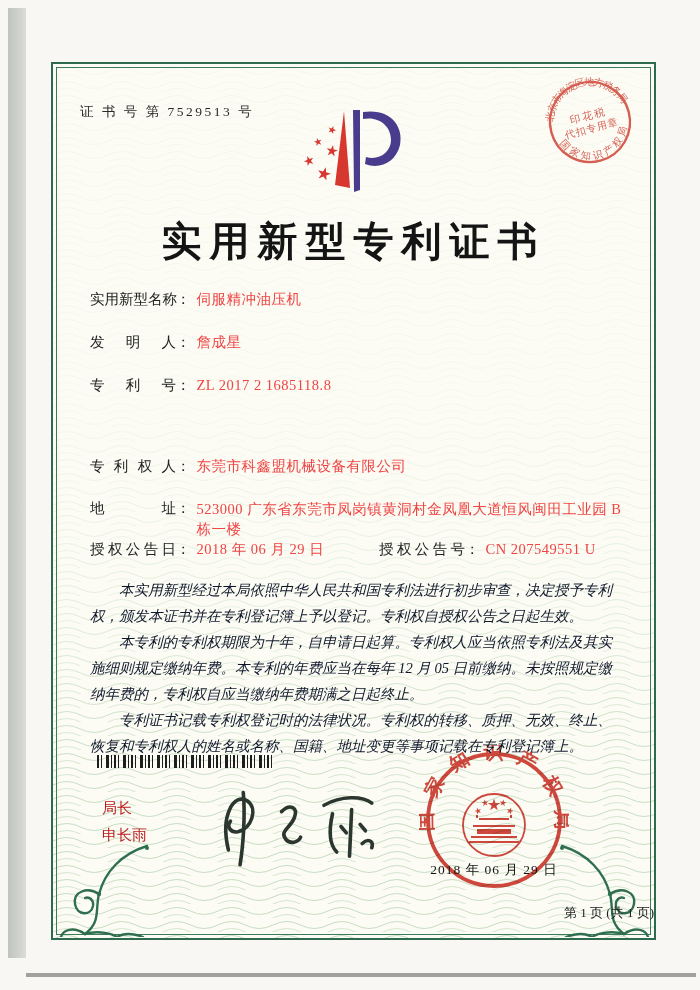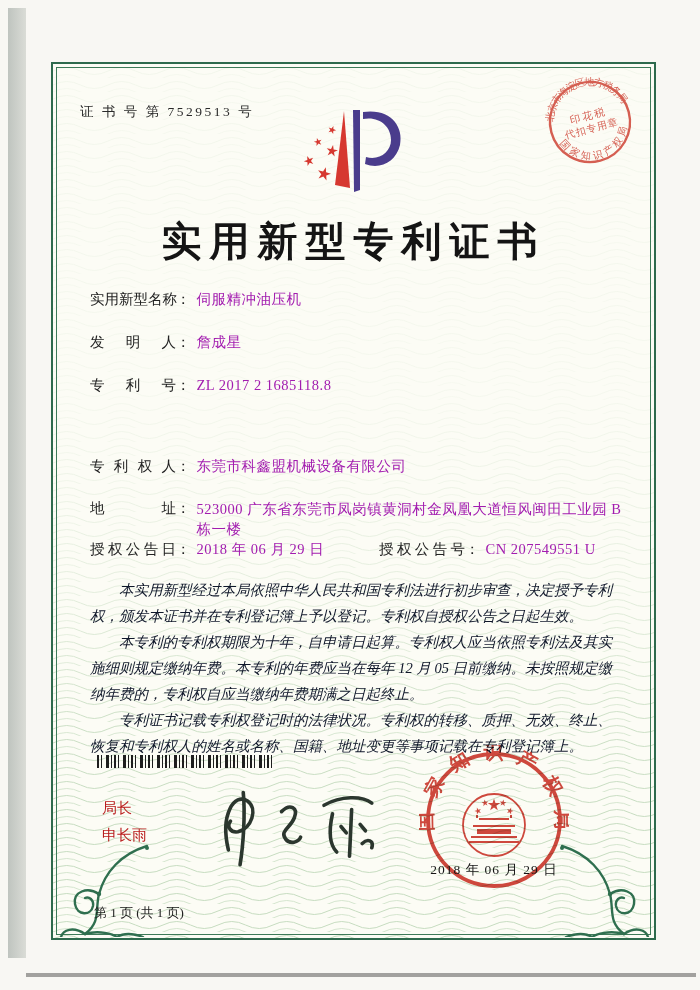--- a/index.html
+++ b/index.html
@@ -30,40 +30,40 @@
   .cert-no{position:absolute;left:27px;top:39px;font-size:13.5px;letter-spacing:2.5px;color:#2a2a2a;}
   .logo{position:absolute;left:234px;top:36px;width:130px;height:105px;}
   .tax-stamp{position:absolute;left:487px;top:8px;width:100px;height:100px;
     transform:rotate(-15deg);opacity:.88;}
   .title{position:absolute;left:0;right:0;top:150px;text-align:center;
     font-size:40px;font-weight:600;letter-spacing:8px;color:#141414;}
   
   .frow{position:absolute;left:37px;width:545px;font-size:14.5px;white-space:nowrap;}
   .flabel{display:inline-block;width:86px;text-align:justify;text-align-last:justify;color:#222;}
   .fcolon{display:inline-block;margin-right:6px;color:#222;}
-  .fvalue{color:#a21caf;letter-spacing:.5px;}
+  .fvalue{color:#ef4444;letter-spacing:.5px;}
   .fvalue.addr{display:inline-block;width:440px;vertical-align:top;white-space:normal;line-height:20px;}
   .pair2{position:absolute;left:289px;top:0;}
   
   .body-text{position:absolute;left:37px;top:513px;width:526px;
     font-size:14.5px;line-height:26px;font-style:italic;color:#0f172a;}
   .body-text p{margin:0;text-indent:2em;}
   
   .barcode{position:absolute;left:44px;top:691px;width:176px;height:13px;
     background:repeating-linear-gradient(90deg,
       #1e1e1e 0 2px,transparent 2px 4px,
       #1e1e1e 4px 5px,transparent 5px 9px,
       #1e1e1e 9px 12px,transparent 12px 14px,
       #1e1e1e 14px 15px,transparent 15px 17px);}
   .signing{position:absolute;left:49px;top:731px;font-size:15px;line-height:27px;color:#b91c1c;}
   .signature{position:absolute;left:152px;top:720px;width:170px;height:85px;}
   .seal{position:absolute;left:366px;top:681px;width:150px;height:150px;opacity:.9;mix-blend-mode:multiply;}
   .seal-date{position:absolute;left:360px;top:797px;width:162px;text-align:center;
     font-size:13.5px;letter-spacing:1px;color:#151515;z-index:5;}
-  .page-footer{position:absolute;left:0;right:0;top:840px;text-align:left;font-size:13px;color:#222;padding-left:41px;}
+  .page-footer{position:absolute;left:0;right:0;top:840px;text-align:right;font-size:13px;color:#222;padding-left:41px;}
   .flourish{position:absolute;width:95px;height:95px;}
   .flourish.fl-left{left:2px;top:778px;}
   .flourish.fl-right{left:506px;top:778px;transform:scaleX(-1);}
 </style>
 </head>
 <body>
 
 <div class="scan">
   <div class="scan-strip"></div>
   <div class="scan-edge-bottom"></div>

